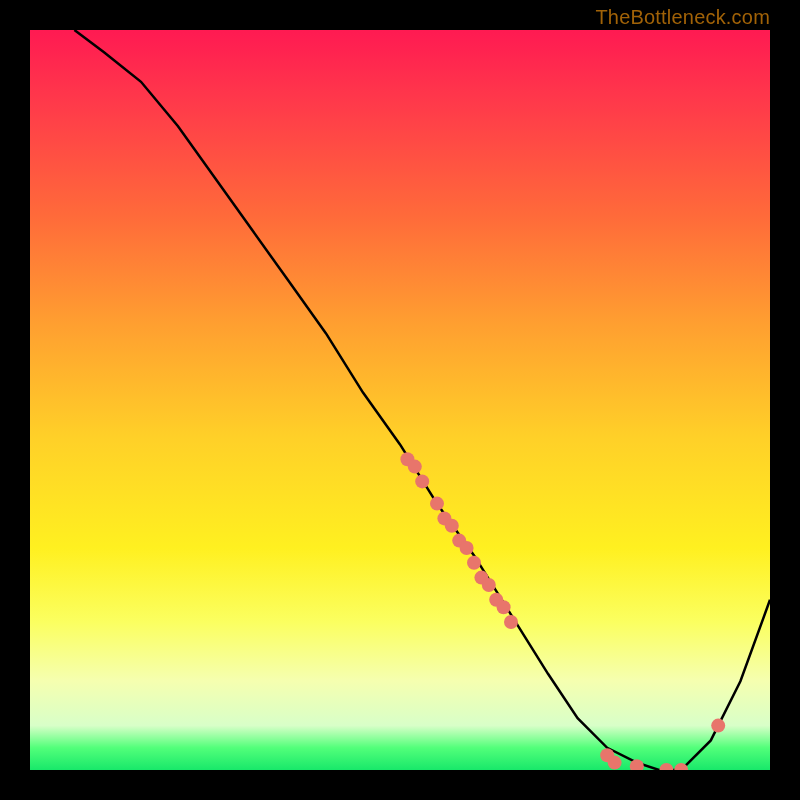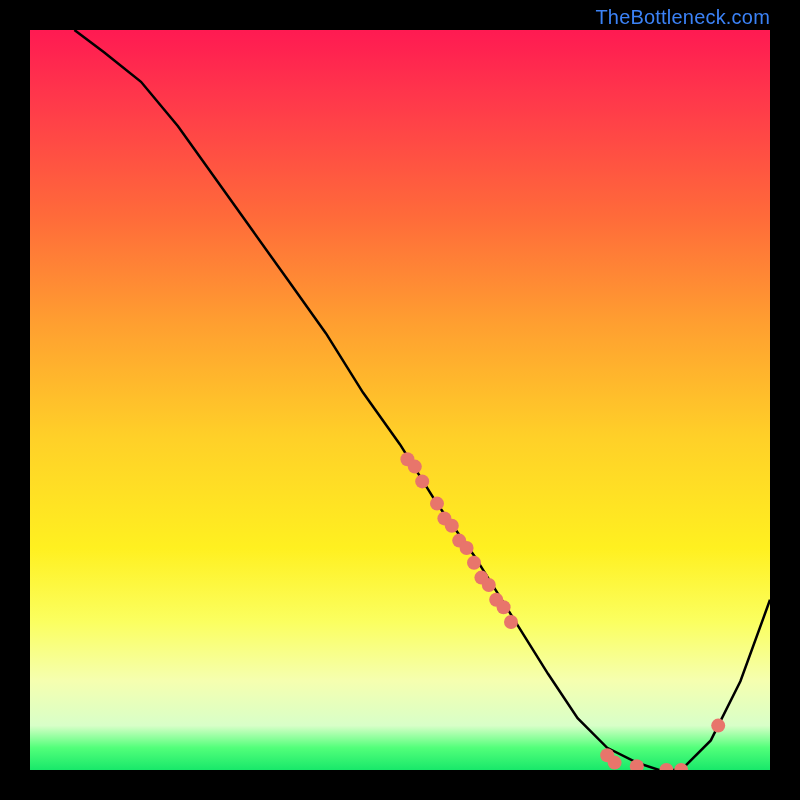--- a/index.html
+++ b/index.html
@@ -36,21 +36,21 @@
       #f5ffb0 88%,
       #d8ffc8 94%,
       #52ff7a 97%,
       #18e86a 100%
     );
   }
   .watermark {
     position: absolute;
     top: 6px;
     right: 30px;
-    color: #3b82f6;
+    color: #a16207;
     font-size: 20px;
     letter-spacing: 0.2px;
     user-select: none;
   }
   svg.curve {
     position: absolute;
     left: 0;
     top: 0;
     width: 740px;
     height: 740px;

